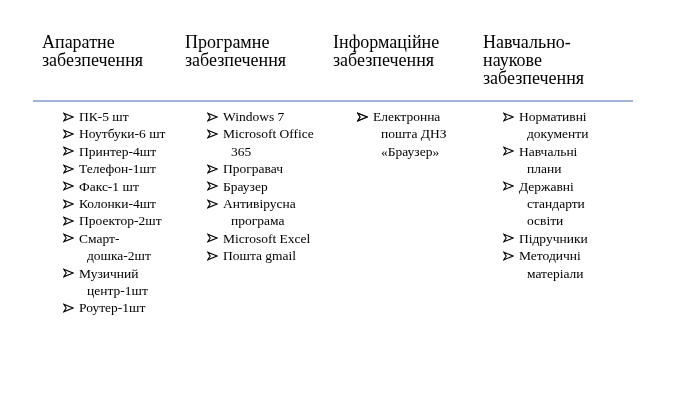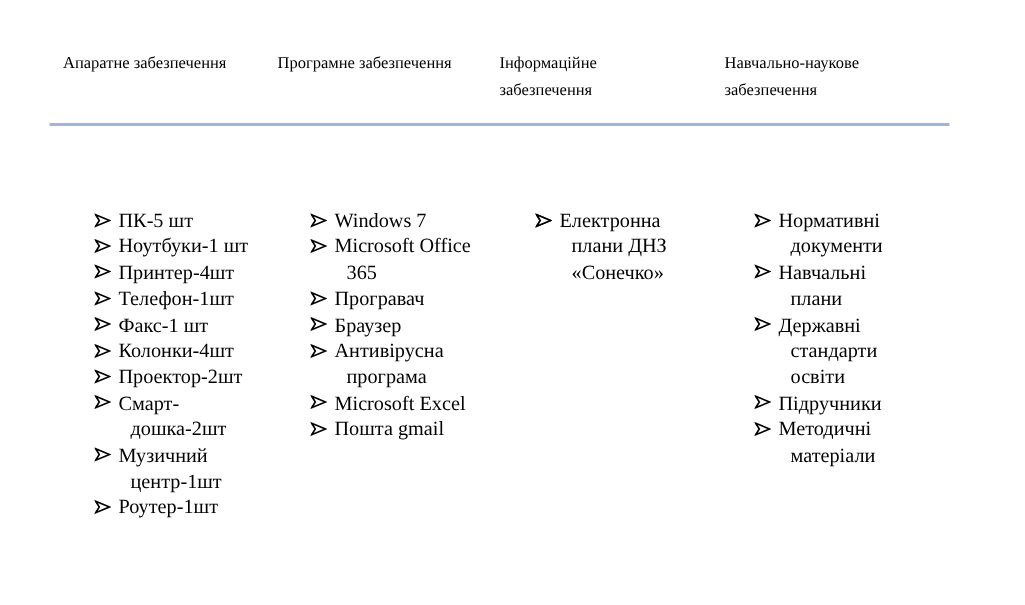--- a/index.html
+++ b/index.html
@@ -21,33 +21,33 @@
     top: 33px;
     width: 600px;
   }
   .header-row {
     display: flex;
     padding-bottom: 13px;
     border-bottom: 2px solid #9fb5d9;
   }
   .hcell { box-sizing: border-box; }
   .htext {
-    font-size: 11px;
+    font-size: 18px;
     line-height: 18px;
     max-width: 124px;
   }
   .hcell.c0 { width: 152px; padding-left: 9px; }
   .hcell.c1 { width: 148px; }
   .hcell.c2 { width: 150px; }
   .hcell.c3 { width: 150px; }
   .body-row {
     display: flex;
     margin-top: 6px;
   }
-  .bcell { box-sizing: border-box; margin-top: 48px; }
+  .bcell { box-sizing: border-box; }
   .bcell.c0 { width: 152px; padding-left: 30px; }
   .bcell.c1 { width: 148px; padding-left: 22px; }
   .bcell.c2 { width: 150px; padding-left: 24px; }
   .bcell.c3 { width: 150px; padding-left: 20px; }
   ul.list {
     list-style: none;
     margin: 0;
     padding: 0;
   }
   li.item {
@@ -95,21 +95,21 @@
         <ul class="list">
           <li class="item"><span class="bullet">
               <svg width="11" height="10" viewBox="0 0 11 10">
                 <path d="M0.8 1.2 L10 5 L0.8 8.8 L3.2 5 Z" fill="#ffffff" stroke="#000000" stroke-width="1.1" stroke-linejoin="miter"></path>
               </svg>
             </span><span>ПК-5 шт</span></li>
           <li class="item"><span class="bullet">
               <svg width="11" height="10" viewBox="0 0 11 10">
                 <path d="M0.8 1.2 L10 5 L0.8 8.8 L3.2 5 Z" fill="#ffffff" stroke="#000000" stroke-width="1.1" stroke-linejoin="miter"></path>
               </svg>
-            </span><span>Ноутбуки-1 шт</span></li>
+            </span><span>Ноутбуки-6 шт</span></li>
           <li class="item"><span class="bullet">
               <svg width="11" height="10" viewBox="0 0 11 10">
                 <path d="M0.8 1.2 L10 5 L0.8 8.8 L3.2 5 Z" fill="#ffffff" stroke="#000000" stroke-width="1.1" stroke-linejoin="miter"></path>
               </svg>
             </span><span>Принтер-4шт</span></li>
           <li class="item"><span class="bullet">
               <svg width="11" height="10" viewBox="0 0 11 10">
                 <path d="M0.8 1.2 L10 5 L0.8 8.8 L3.2 5 Z" fill="#ffffff" stroke="#000000" stroke-width="1.1" stroke-linejoin="miter"></path>
               </svg>
             </span><span>Телефон-1шт</span></li>
@@ -188,21 +188,21 @@
         <ul class="list">
           <li class="item"><span class="bullet">
               <svg width="11" height="10" viewBox="0 0 11 10">
                 <path d="M0.8 1.2 L10 5 L0.8 8.8 L3.2 5 Z" fill="#ffffff" stroke="#000000" stroke-width="1.1" stroke-linejoin="miter"></path>
               </svg>
             </span></li>
           <li class="item"><span class="bullet">
               <svg width="11" height="10" viewBox="0 0 11 10">
                 <path d="M0.8 1.2 L10 5 L0.8 8.8 L3.2 5 Z" fill="#ffffff" stroke="#000000" stroke-width="1.1" stroke-linejoin="miter"></path>
               </svg>
-            </span><span>Електронна плани ДНЗ «Сонечко»</span></li>
+            </span><span>Електронна пошта ДНЗ «Браузер»</span></li>
         </ul>
       </div>
       <div class="bcell c3">
         <ul class="list">
           <li class="item"><span class="bullet">
               <svg width="11" height="10" viewBox="0 0 11 10">
                 <path d="M0.8 1.2 L10 5 L0.8 8.8 L3.2 5 Z" fill="#ffffff" stroke="#000000" stroke-width="1.1" stroke-linejoin="miter"></path>
               </svg>
             </span><span>Нормативні документи</span></li>
           <li class="item"><span class="bullet">

